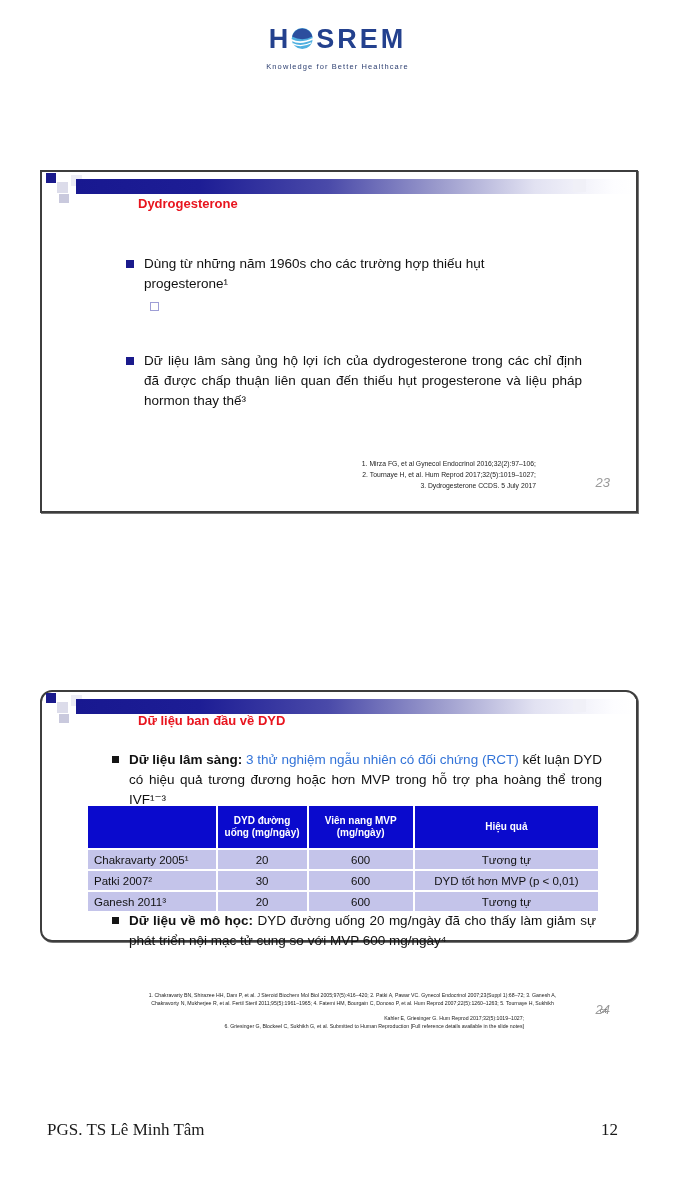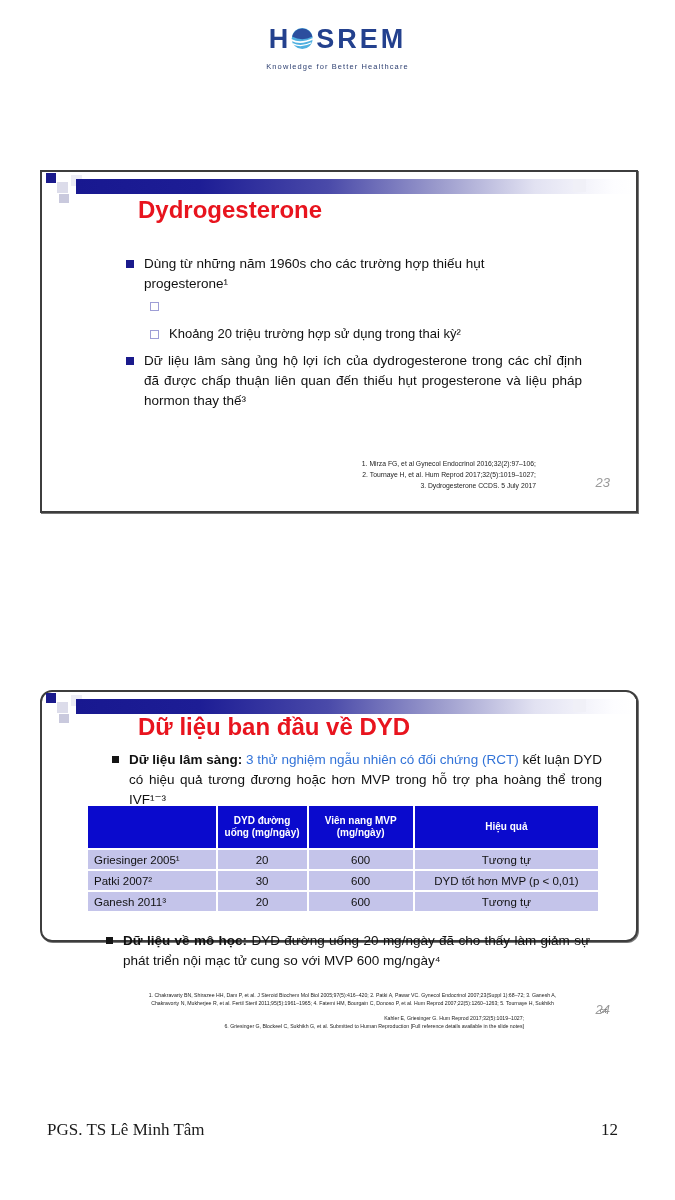--- a/index.html
+++ b/index.html
@@ -23,21 +23,21 @@
   .decor{position:absolute;left:0;top:0;right:0;height:34px;}
   .sq{position:absolute;}
   .sq1{left:4px;top:1px;width:10px;height:10px;background:#1a1a8c;}
   .sq2{left:15px;top:10px;width:11px;height:11px;background:#dcdcea;}
   .sq3{left:29px;top:3px;width:11px;height:11px;background:#ededf5;}
   .sq4{left:17px;top:22px;width:10px;height:9px;background:#c9c9dd;}
   .sq5{left:531px;top:7px;width:13px;height:13px;background:#f0f0f7;}
   .bar{position:absolute;left:34px;right:0;top:7px;height:15px;
        background:linear-gradient(to right,#181890 0%,#1d1d95 22%,#4a4aa9 45%,#9c9ccd 65%,#e2e2f2 82%,#fdfdff 96%,#ffffff 100%);}
 
-  .slide-title{position:absolute;margin:0;font-size:24px;font-weight:bold;color:#e8141e;}
+  .slide-title{position:absolute;margin:0;font-size:13px;font-weight:bold;color:#e8141e;}
   .slide1 .slide-title{left:96px;top:24px;}
   .slide2 .slide-title{left:96px;top:21px;}
 
   
   .bullet{position:absolute;display:flex;}
   .mark{flex:none;width:8px;height:8px;margin:6px 10px 0 0;}
   .mark.navy{background:#1a1a8c;}
   .mark.black{background:#151515;width:7px;height:7px;}
   .mark.open{width:7px;height:7px;background:transparent;border:1px solid #9e9ed6;}
   .txt{font-size:13.5px;line-height:1.48;color:#111;}
@@ -52,21 +52,21 @@
   .s1-sub1 .txt,.s1-sub2 .txt{font-size:13px;}
 
   .refs1{position:absolute;right:100px;top:286px;text-align:right;font-size:6.8px;
          line-height:1.65;color:#222;}
   .pagenum{position:absolute;font-size:13px;color:#9a9a9a;font-style:italic;}
   .slide1 .pagenum{right:26px;top:303px;}
   .slide2 .pagenum{right:26px;top:310px;}
 
   
   .s2-b1{left:70px;top:58px;width:490px;}
-  .s2-b2{left:64px;top:219px;width:484px;margin-top:20px;}
+  .s2-b2{left:70px;top:219px;width:484px;}
 
   table.dyd{position:absolute;left:44px;top:112px;width:514px;border-collapse:separate;
             border-spacing:2px;table-layout:fixed;}
   table.dyd th{background:#0a0acd;color:#fff;font-size:10px;font-weight:bold;
                line-height:1.2;height:40px;padding:1px 6px;vertical-align:middle;text-align:center;}
   table.dyd td{background:#c4c4ea;color:#111;font-size:11.5px;height:17px;
                padding:1px 6px;text-align:center;vertical-align:middle;}
   table.dyd td.study{text-align:left;}
   .col-study{width:126px;}.col-dyd{width:88px;}.col-mvp{width:103px;}.col-eff{width:181px;}
 
@@ -116,24 +116,20 @@
 
     <div class="bullet s1-b1">
       <span class="mark navy"></span>
       <div class="txt">Dùng từ những năm 1960s cho các trường hợp thiếu hụt progesterone¹</div>
     </div>
 
     <div class="bullet s1-sub1">
       <span class="mark open"></span>
     </div>
 
-    <div class="bullet s1-sub2">
-      <span class="mark open"></span>
-      <div class="txt">Khoảng 20 triệu trường hợp sử dụng trong thai kỳ²</div>
-    </div>
 
     <div class="bullet s1-b2">
       <span class="mark navy"></span>
       <div class="txt justify">Dữ liệu lâm sàng ủng hộ lợi ích của dydrogesterone trong các chỉ định đã được chấp thuận liên quan đến thiếu hụt progesterone và liệu pháp hormon thay thế³</div>
     </div>
 
     <div class="refs1">
       <div>1.   Mirza FG, et al Gynecol Endocrinol 2016;32(2):97–106;</div>
       <div>2.   Tournaye H, et al.  Hum Reprod 2017;32(5):1019–1027;</div>
       <div>3.  Dydrogesterone CCDS. 5 July 2017</div>
@@ -173,21 +169,21 @@
       <thead>
         <tr>
           <th></th>
           <th>DYD đường uống (mg/ngày)</th>
           <th>Viên nang MVP (mg/ngày)</th>
           <th>Hiệu quả</th>
         </tr>
       </thead>
       <tbody>
         <tr>
-          <td class="study">Griesinger 2005¹</td>
+          <td class="study">Chakravarty 2005¹</td>
           <td>20</td>
           <td>600</td>
           <td>Tương tự</td>
         </tr>
         <tr>
           <td class="study">Patki 2007²</td>
           <td>30</td>
           <td>600</td>
           <td>DYD tốt hơn MVP (p &lt; 0,01)</td>
         </tr>

